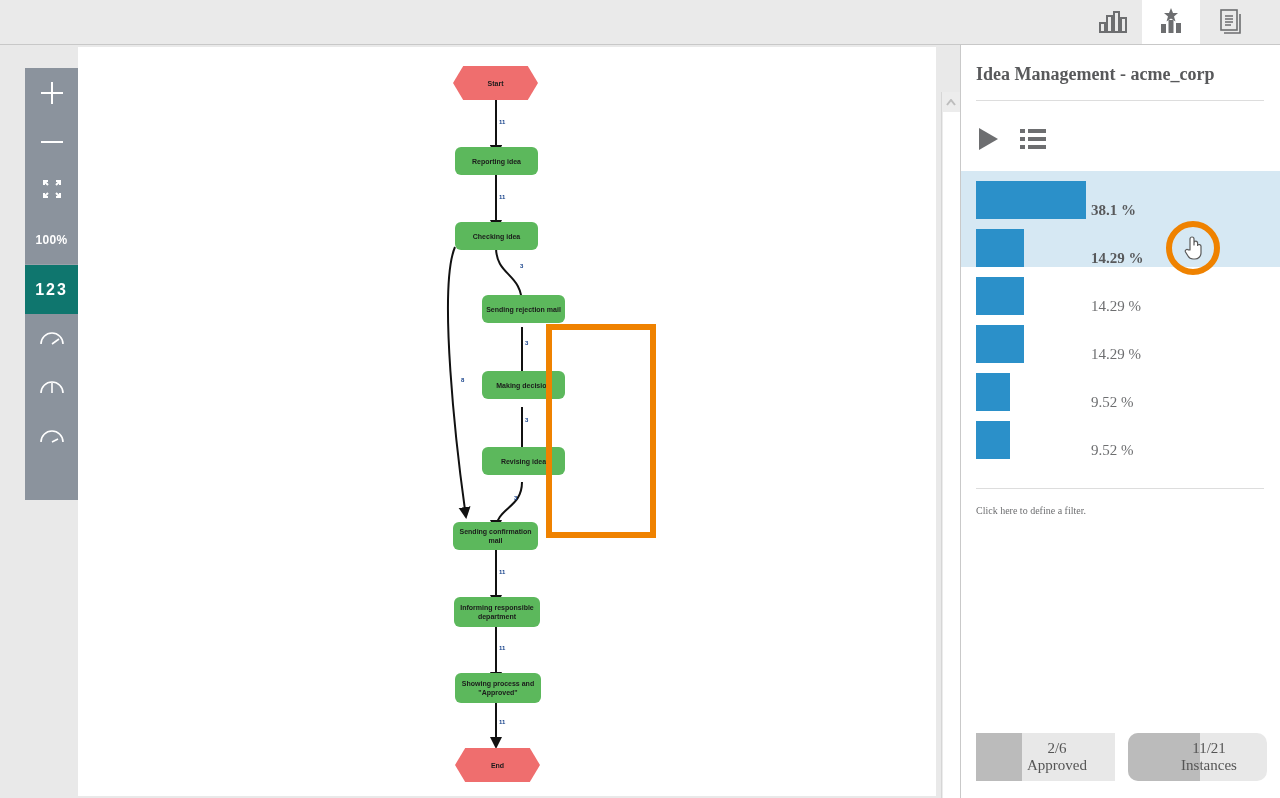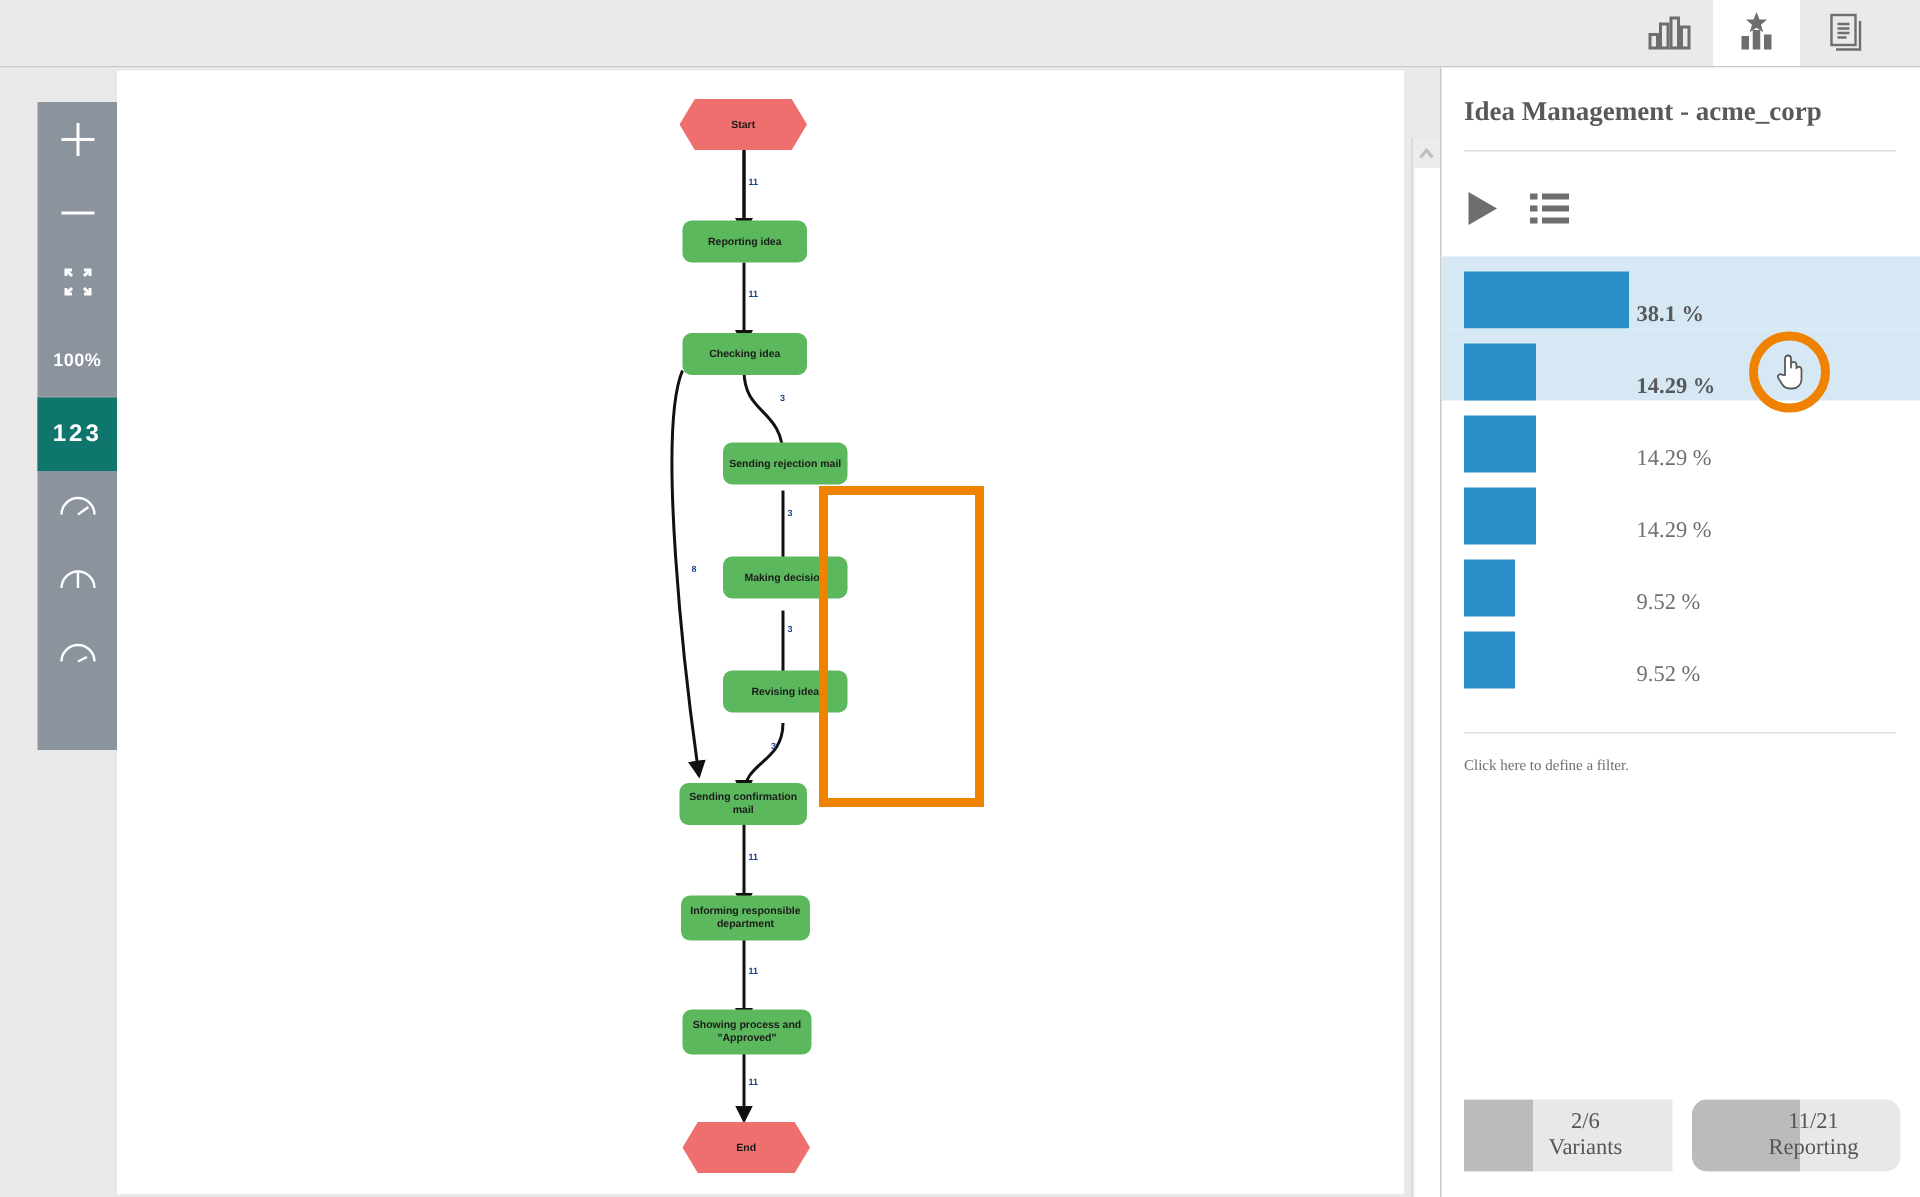--- a/index.html
+++ b/index.html
@@ -386,28 +386,28 @@
   </div>
 
   <div class="hr" id="hr2"></div>
   <div id="filter-text">Click here to define a filter.</div>
 
   <div id="stats">
     <div class="chip" id="chip-variants">
       <div class="chip-fill" style="width:46px;"></div>
       <div class="chip-text">
         <span>2/6</span>
-        <span>Variants</span>
+        <span>Approved</span>
       </div>
     </div>
     <div class="chip" id="chip-instances">
       <div class="chip-fill" style="width:72px;"></div>
       <div class="chip-text">
         <span>11/21</span>
-        <span>Reporting</span>
+        <span>Instances</span>
       </div>
     </div>
   </div>
 </div>
 
 <div id="cursor-ring"></div>
 <div id="cursor-hand">
   <svg width="20" height="26" viewBox="0 0 20 26">
     <path d="M6 16 L6 5 a2 2 0 0 1 4 0 L10 11 L10 9 a1.8 1.8 0 0 1 3.6 0 L13.6 11.5 a1.8 1.8 0 0 1 3.4 .8 L17 19 a6 6 0 0 1 -6 6 L9 25 a6 6 0 0 1 -5 -3 L1.5 18 a1.7 1.7 0 0 1 2.6 -2.1 z" fill="#ffffff" stroke="#5a5a5a" stroke-width="1.2" stroke-linejoin="round"></path>
   </svg>

